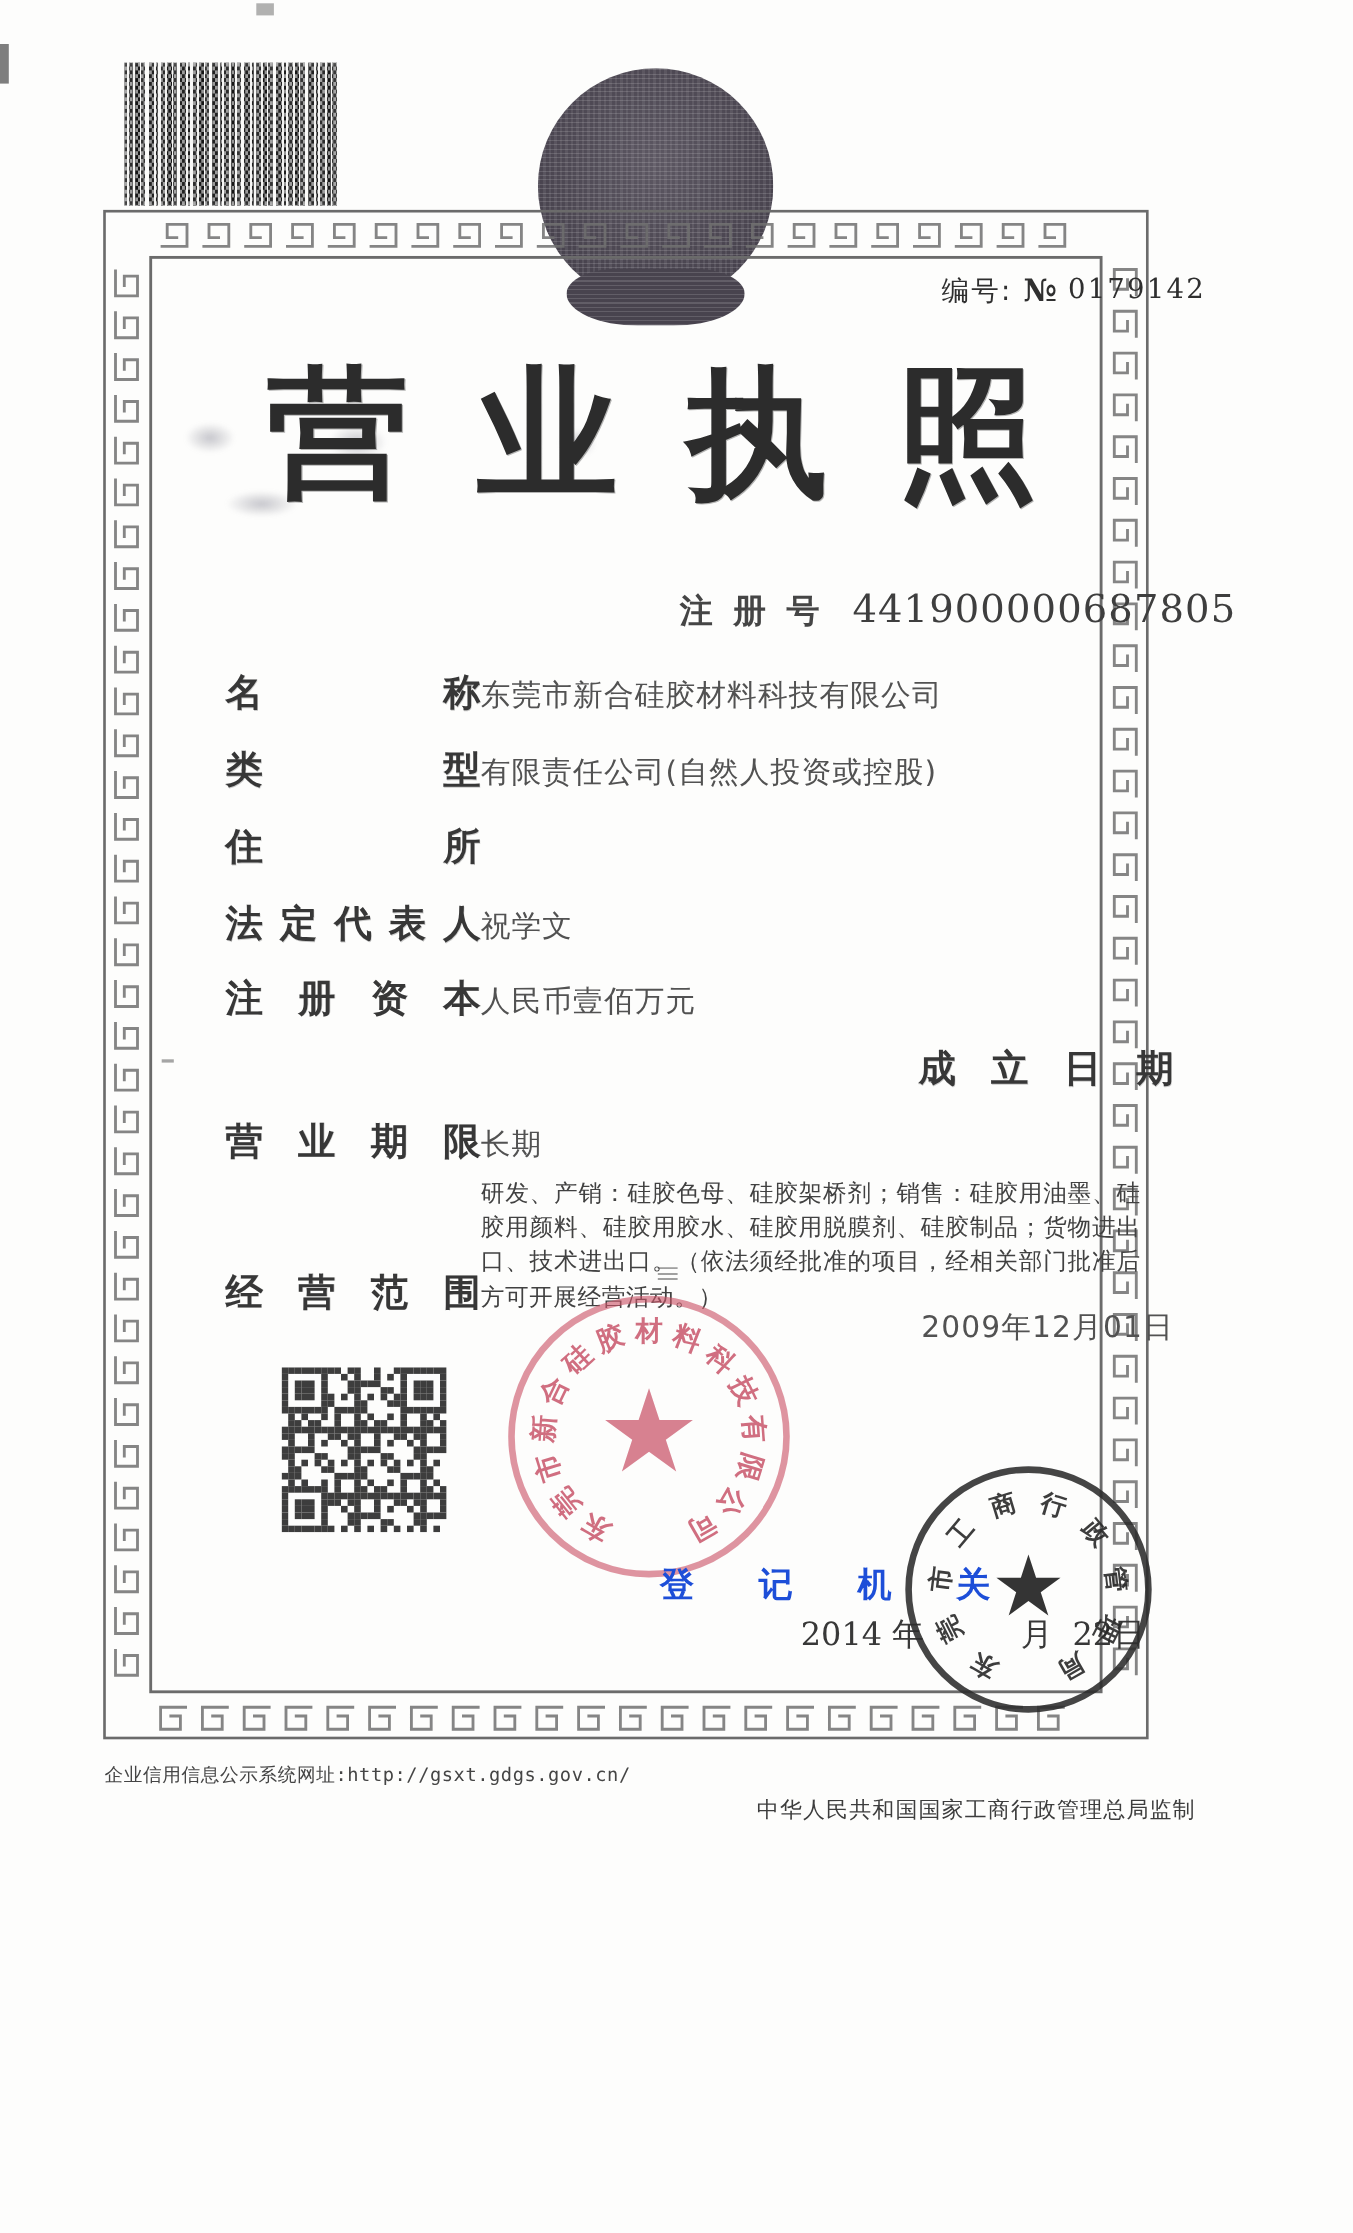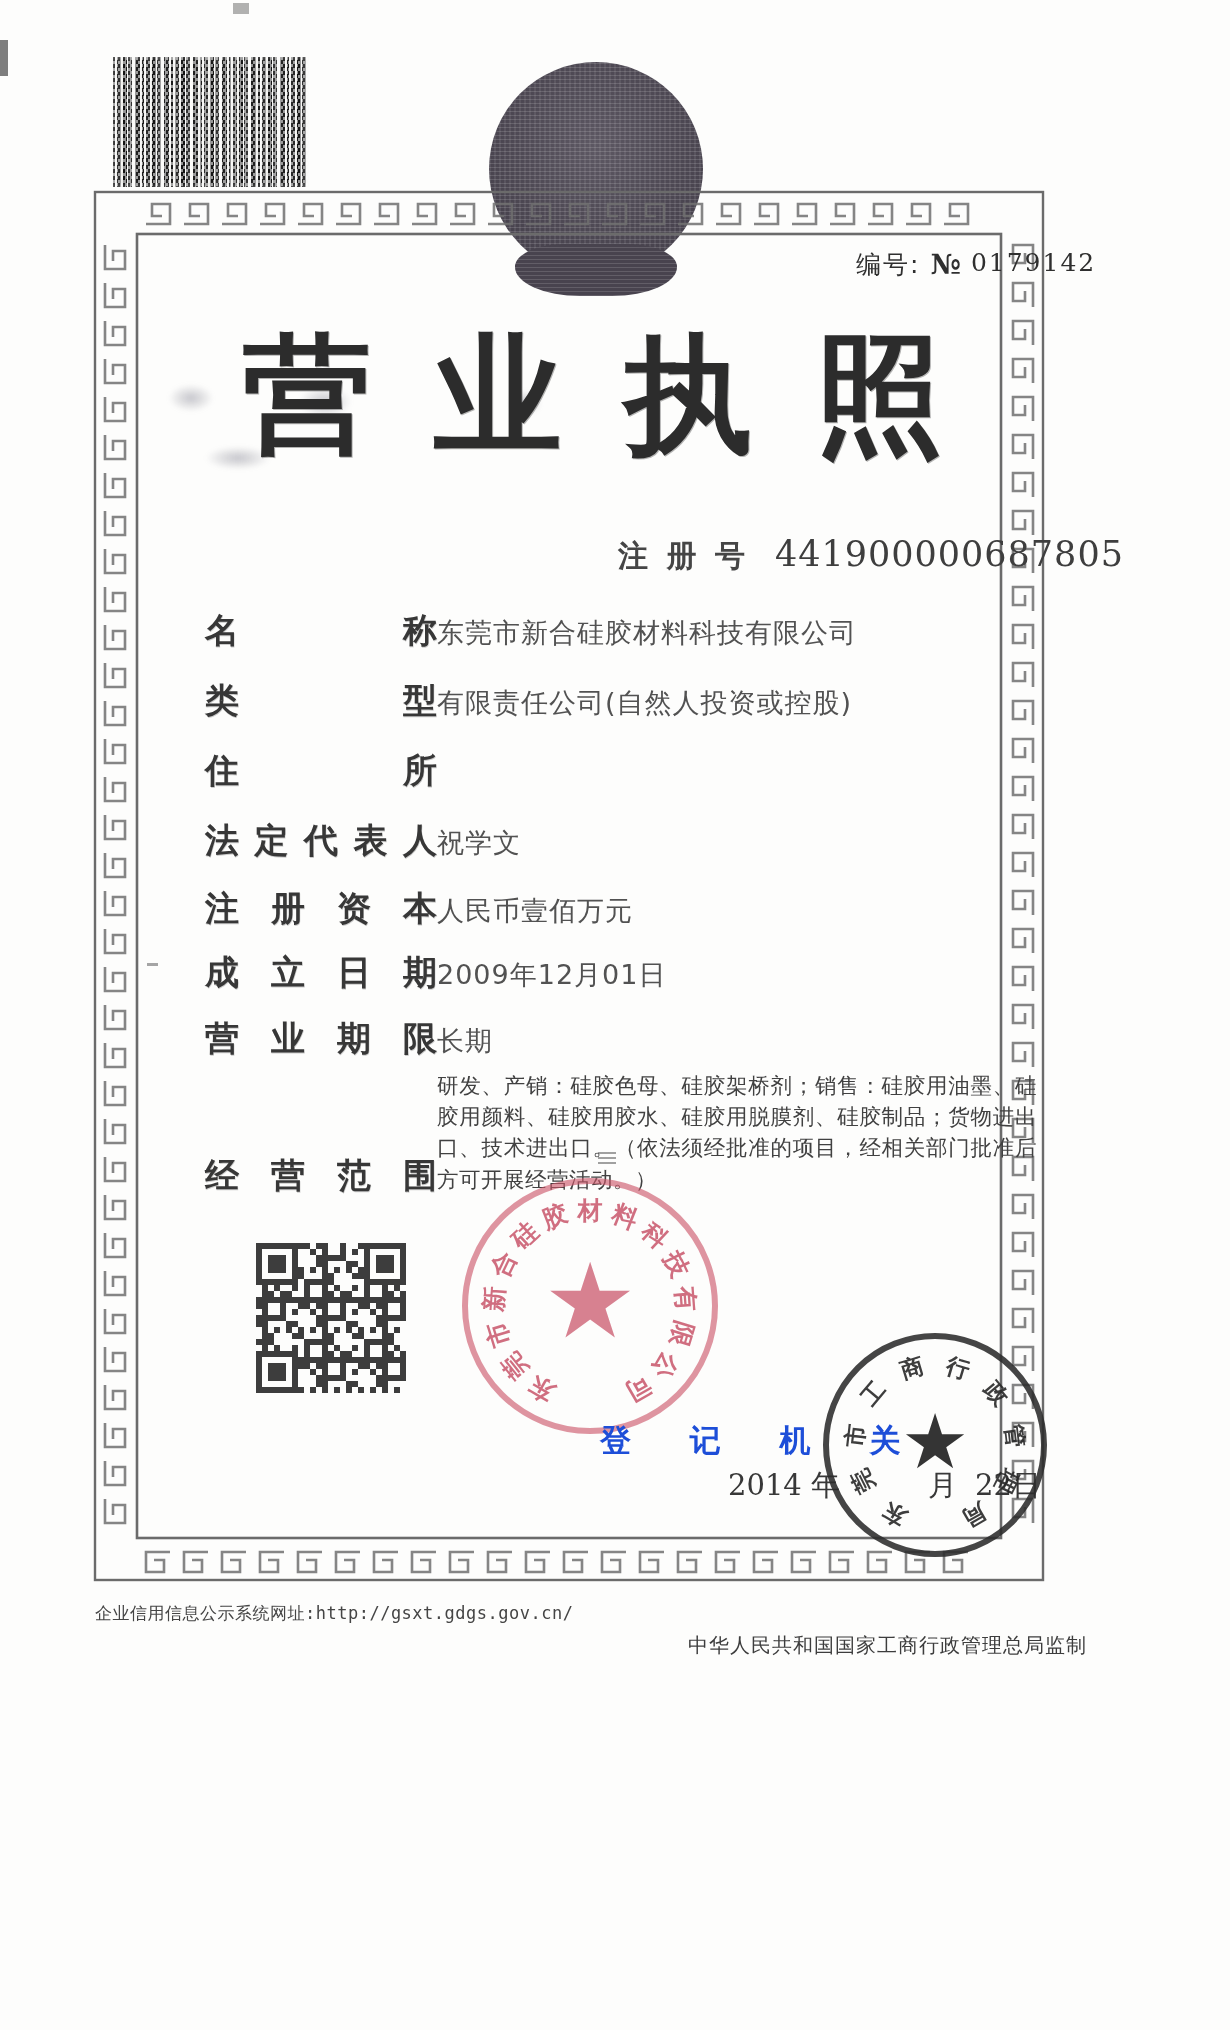--- a/index.html
+++ b/index.html
@@ -76,21 +76,21 @@
   .fields{left:205px;top:612px;width:862px;height:580px;}
   .row{position:absolute;left:0;display:flex;align-items:flex-end;width:862px;}
   .row .lbl{
     width:232px;flex:0 0 232px;
     font-size:34px;font-weight:700;color:#373737;
     text-align:justify;text-align-last:justify;line-height:1.1;
     text-shadow:.5px .5px 0 rgba(55,55,55,.25);
   }
   .row .val{padding-top:5px;font-size:27px;color:#525252;letter-spacing:1px;line-height:1.2;}
   .r0{top:0;} .r1{top:70px;} .r2{top:140px;} .r3{top:210px;}
-  .r4{top:278px;} .r5{top:342px;} .r6{top:408px;} .r7{top:456px;}
+  .r4{top:278px;} .r5{top:342px;flex-direction:column;} .r6{top:408px;} .r7{top:456px;}
   .r7 .val{width:600px;font-size:21.5px;line-height:1.45;letter-spacing:.5px;color:#414141;padding-top:2px;text-align:justify;}
 
   
   .qr{left:256px;top:1243px;width:150px;height:150px;}
 
   
   .seal{border-radius:50%;}
   .ring-ch{position:absolute;left:50%;top:50%;transform-origin:center;font-weight:700;}
   .seal-star{position:absolute;left:50%;top:50%;transform:translate(-50%,-54%);}
 

